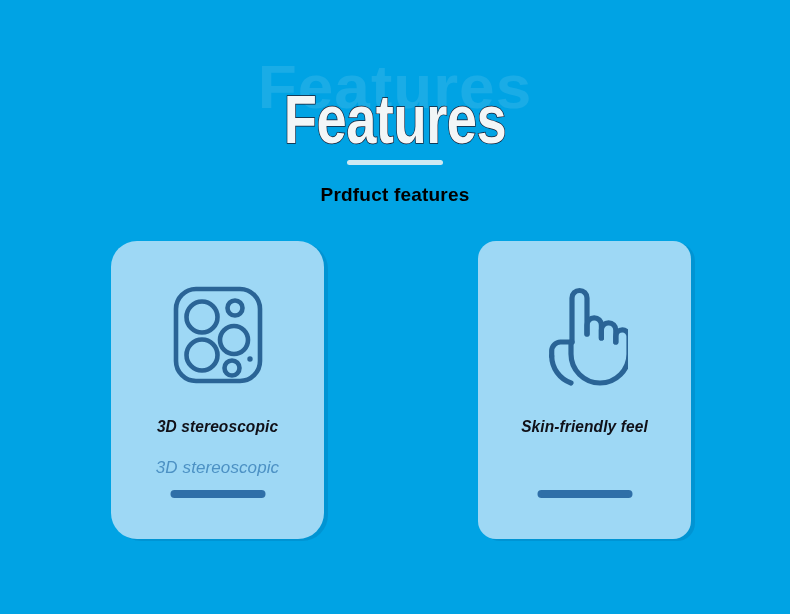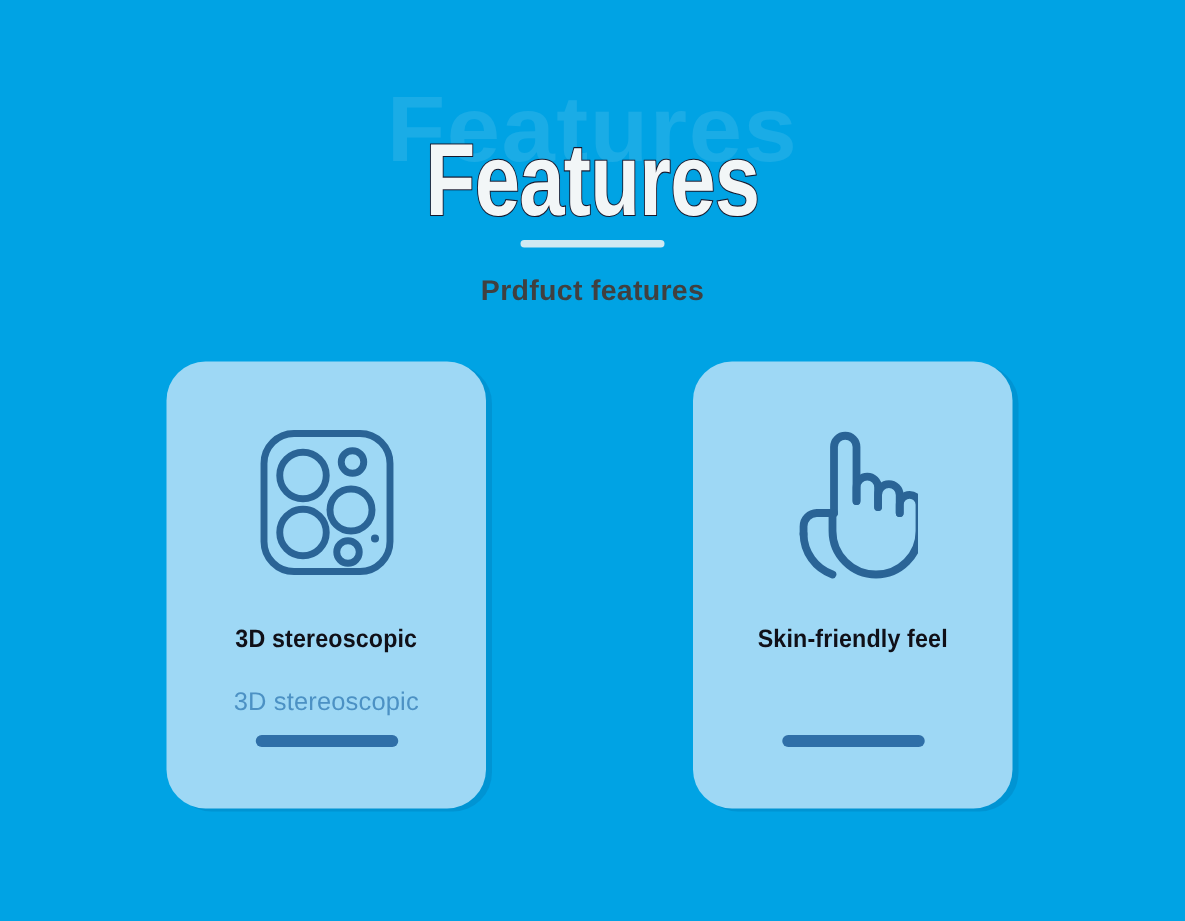--- a/index.html
+++ b/index.html
@@ -83,45 +83,46 @@
   }
 
   .subtitle {
     position: absolute;
     top: 168px;
     left: 0;
     width: 100%;
     text-align: center;
     font-size: 19px;
     font-weight: bold;
-    color: #404040;
+    color: #000000;
     letter-spacing: 0.2px;
   }
 
   
   .cards {
     position: absolute;
     top: 241px;
     left: 0;
     width: 790px;
     height: 300px;
   }
 
   .card {
     position: absolute;
     top: 0;
     width: 213px;
     height: 298px;
     background: #9ed8f5;
     border-radius: 26px;
     box-shadow: 4px 2px 0 0 rgba(0, 110, 170, 0.28);
+    font-style: italic;
   }
 
   .card.card-1 { left: 111px; }
-  .card.card-2 { left: 462px; }
+  .card.card-2 { left: 478px; border-radius: 18px; }
 
   .card-icon {
     position: absolute;
     top: 42px;
     left: 0;
     width: 100%;
     height: 104px;
     display: flex;
     align-items: center;
     justify-content: center;

